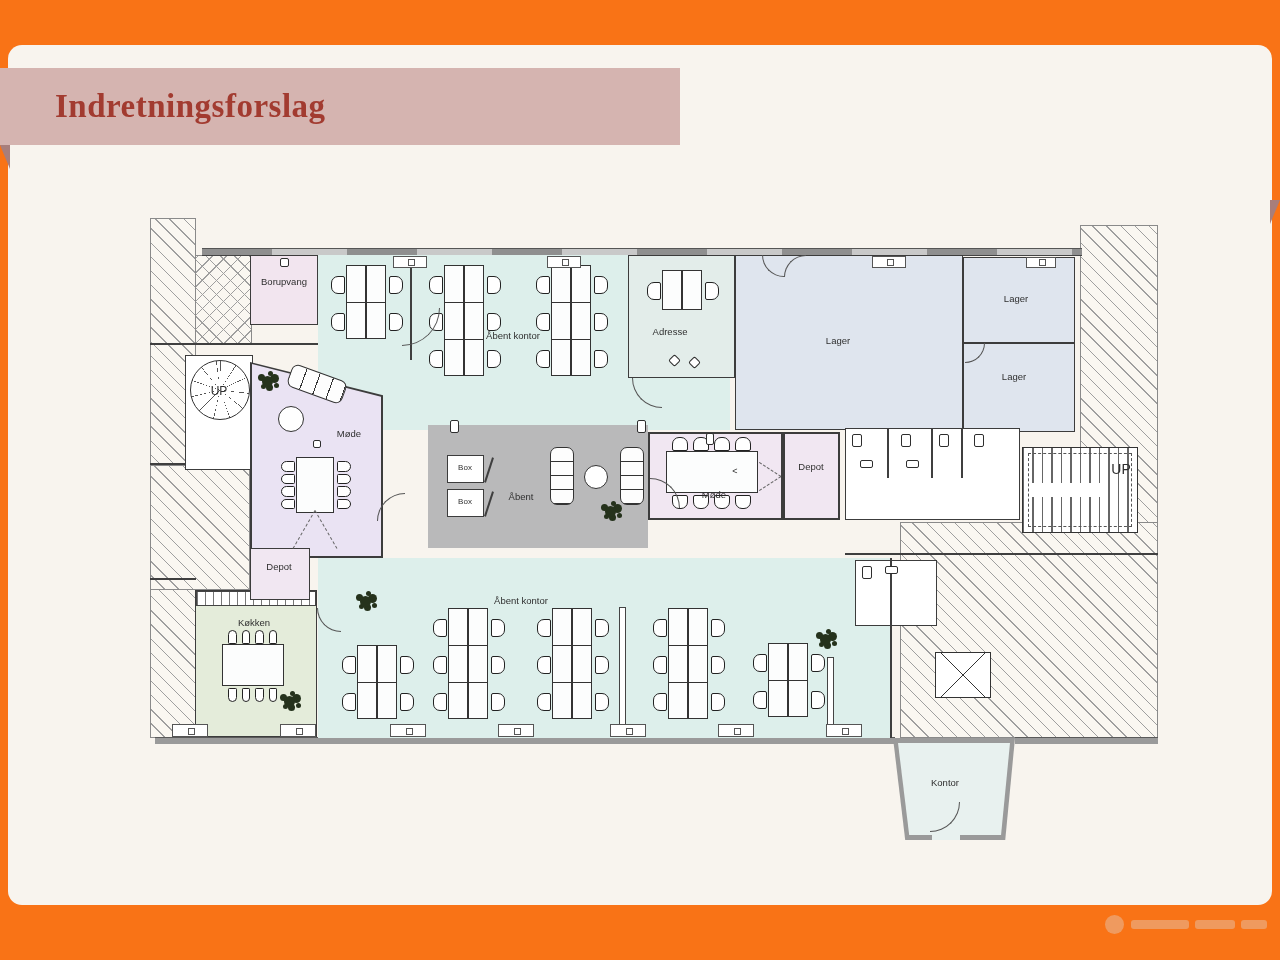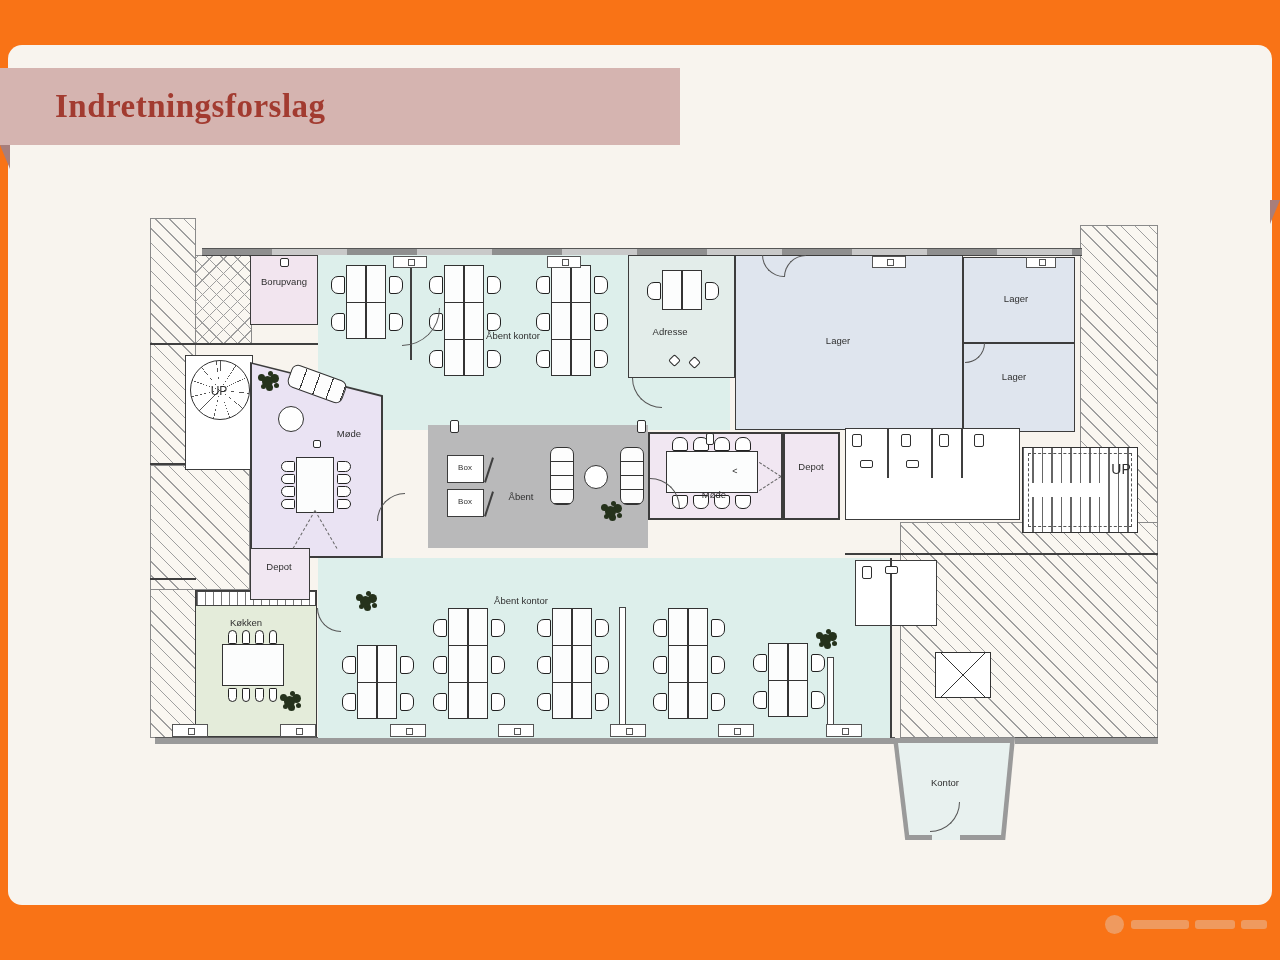--- a/index.html
+++ b/index.html
@@ -298,21 +298,21 @@
       <div class="it dash" style="left: 631px; top: 266px; width: 26px; transform: rotate(147deg);"></div>
       <div class="it dash" style="left: 631px; top: 266px; width: 26px; transform: rotate(213deg);"></div>
       <div class="it label" style="left: 134px; top: 72px;">Borupvang</div>
       <div class="it label" style="left: 363px; top: 126px;">Åbent kontor</div>
       <div class="it label" style="left: 520px; top: 122px;">Adresse</div>
       <div class="it label" style="left: 688px; top: 131px;">Lager</div>
       <div class="it label" style="left: 866px; top: 89px;">Lager</div>
       <div class="it label" style="left: 864px; top: 167px;">Lager</div>
       <div class="it label" style="left: 199px; top: 224px;">Møde</div>
       <div class="it label" style="left: 129px; top: 357px;">Depot</div>
-      <div class="it label" style="left: 96px; top: 413px;">Køkken</div>
+      <div class="it label" style="left: 104px; top: 413px;">Køkken</div>
       <div class="it label" style="left: 371px; top: 287px;">Åbent</div>
       <div class="it label" style="left: 315px; top: 258px; font-size: 8px;">Box</div>
       <div class="it label" style="left: 315px; top: 292px; font-size: 8px;">Box</div>
       <div class="it label" style="left: 564px; top: 285px;">Møde</div>
       <div class="it label" style="left: 661px; top: 257px;">Depot</div>
       <div class="it label" style="left: 371px; top: 391px;">Åbent kontor</div>
       <div class="it label" style="left: 795px; top: 573px;">Kontor</div>
       <div class="it label" style="left: 69px; top: 181px; font-size: 12px;">UP</div>
       <div class="it label" style="left: 971px; top: 259px; font-size: 14px;">UP</div>
       <div class="it label" style="left: 585px; top: 261px; font-size: 9px;">&lt;</div>

